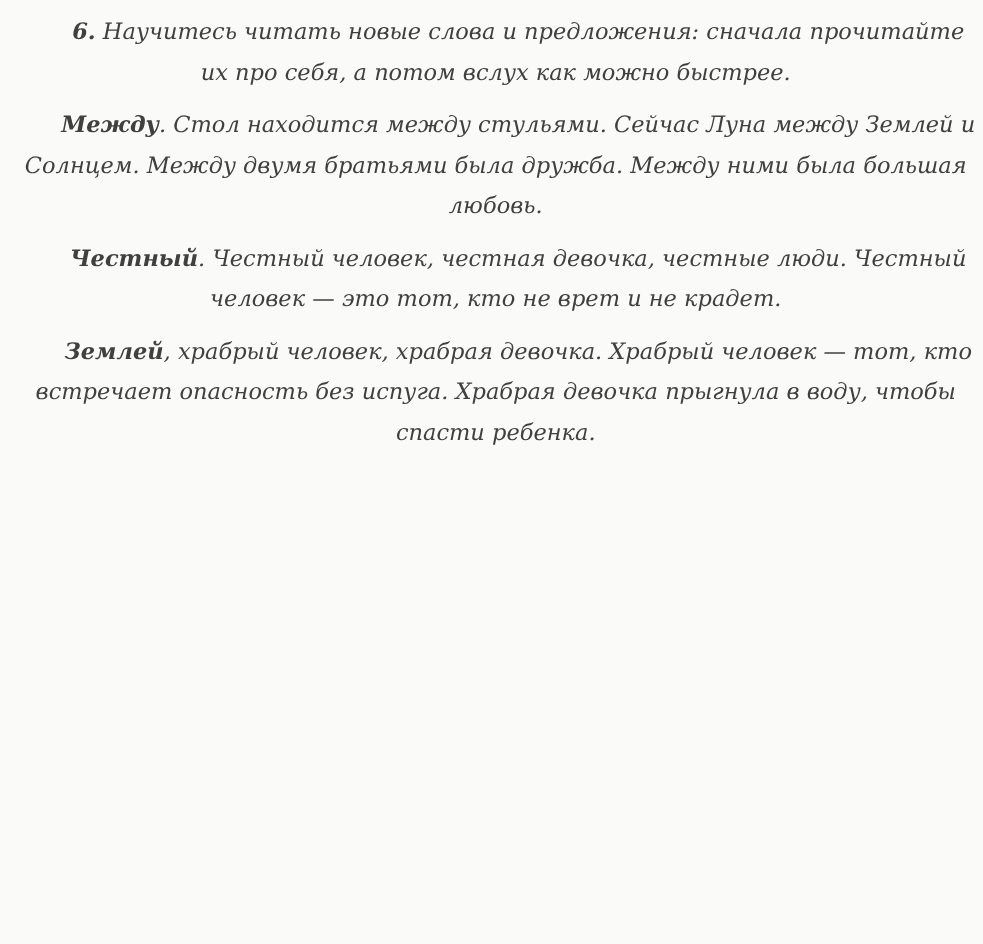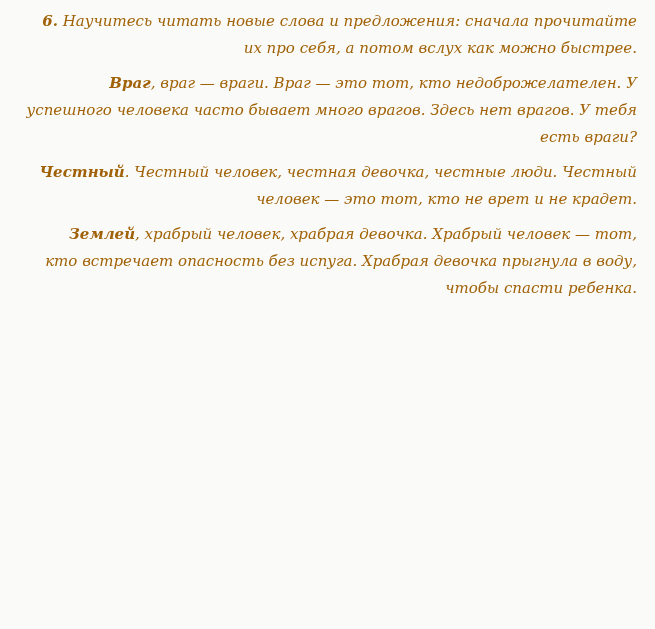--- a/index.html
+++ b/index.html
@@ -10,50 +10,50 @@
     width: 655px;
     height: 629px;
     box-sizing: border-box;
     background: #fafaf8;
     overflow: hidden;
   }
   .page {
     width: 100%;
     height: 100%;
     box-sizing: border-box;
-    padding: 8px 18px 0 8px;
+    padding: 8px 2px 0 8px;
     font-family: "DejaVu Serif", "Liberation Serif", serif;
     font-style: italic;
     font-size: 15px;
     line-height: 27px;
-    color: #a16207;
-    text-align: right;
+    color: #404040;
+    text-align: center;
   }
   .para {
     margin: 0 0 8px 0;
     text-indent: 30px;
   }
   .lead {
     font-weight: bold;
   }
 </style>
 </head>
 <body>
 
 <div class="page">
 
   <p class="para">
     <span class="lead">6.</span><span> Научитесь читать новые слова и предложения: сначала прочитайте их про себя, а потом вслух как можно быстрее.</span>
   </p>
 
 
+  <p class="para">
+    <span class="lead">Между</span><span>. Стол находится между стульями. Сейчас Луна между Землей и Солнцем. Между двумя братьями была дружба. Между ними была большая любовь.</span>
+  </p>
 
-  <p class="para">
-    <span class="lead">Враг</span><span>, враг — враги. Враг — это тот, кто недоброжелателен. У успешного человека часто бывает много врагов. Здесь нет врагов. У тебя есть враги?</span>
-  </p>
 
 
   <p class="para">
     <span class="lead">Честный</span><span>. Честный человек, честная девочка, честные люди. Честный человек — это тот, кто не врет и не крадет.</span>
   </p>
 
 
   <p class="para">
     <span class="lead">Землей</span><span>, храбрый человек, храбрая девочка. Храбрый человек — тот, кто встречает опасность без испуга. Храбрая девочка прыгнула в воду, чтобы спасти ребенка.</span>
   </p>

